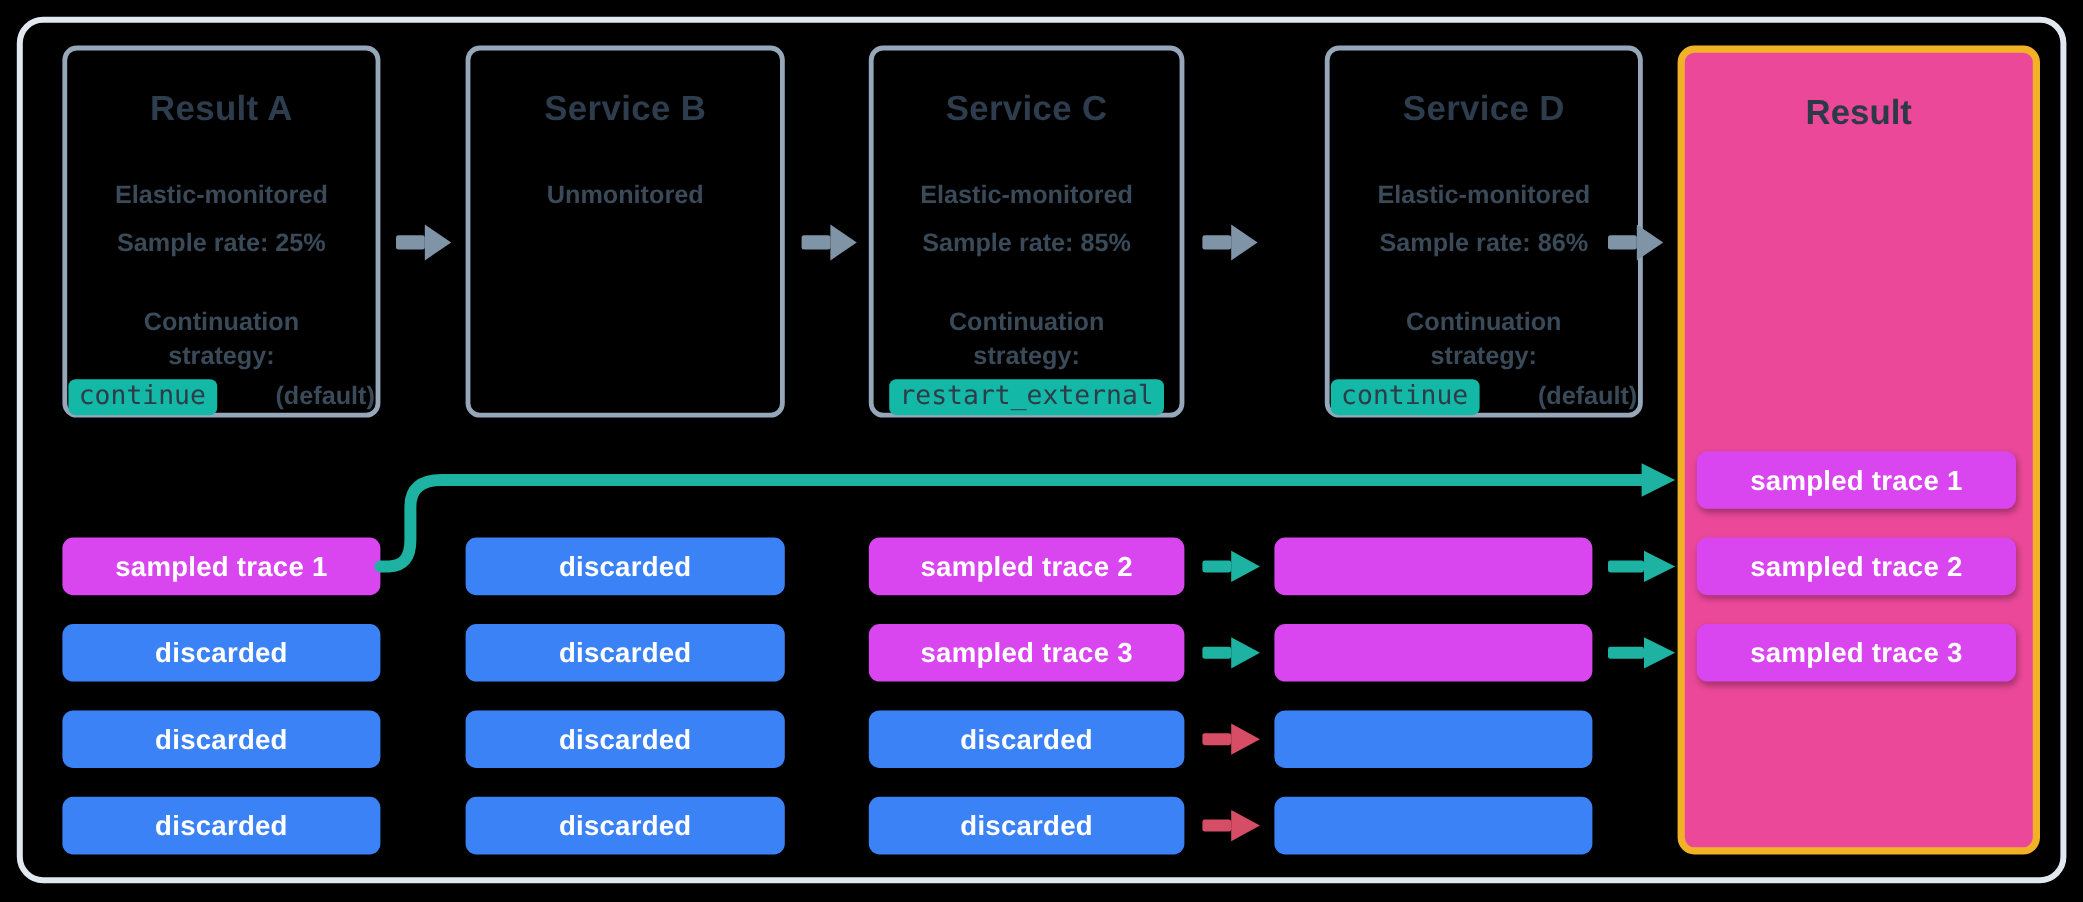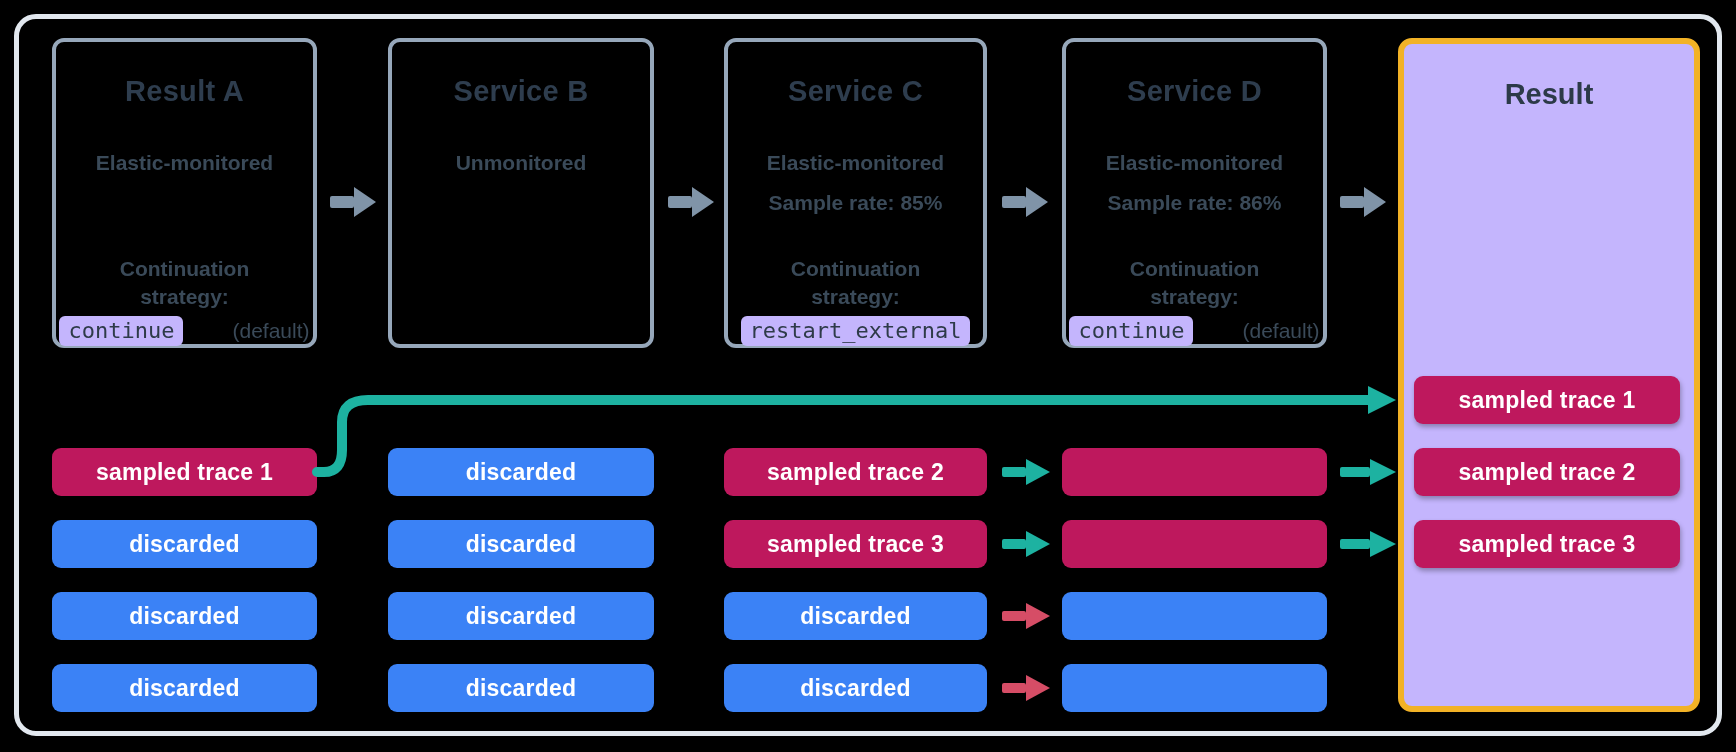--- a/index.html
+++ b/index.html
@@ -27,42 +27,42 @@
   }
   .svc-sub{top:85px;margin-top:23px;}
   .svc-rate{top:148px;}
   .svc-cont1{top:214px;}
   .svc-cont2{top:242px;}
   .svc-strategy{
     position:absolute;top:275px;left:0;width:100%;height:28px;
     display:flex;align-items:center;justify-content:center;gap:8px;
   }
   .code-chip{
-    background:#c4b5fd;color:#2E3B49;border-radius:6px;
+    background:#14b8a6;color:#2E3B49;border-radius:6px;
     font-family:"DejaVu Sans Mono","Liberation Mono",monospace;
     font-size:22px;line-height:28px;padding:1px 9px;white-space:nowrap;
   }
-  .svc-note{font-size:21px;font-weight:normal;color:#3A4A59;white-space:nowrap;margin-left:41px;}
+  .svc-note{font-size:21px;font-weight:bold;color:#3A4A59;white-space:nowrap;margin-left:41px;}
   
   .result-box{
     position:absolute;left:1398px;top:38px;width:302px;height:674px;
-    background:#c4b5fd;border:6px solid #F2B226;border-radius:14px;box-sizing:border-box;
+    background:#ec4899;border:6px solid #F2B226;border-radius:14px;box-sizing:border-box;
   }
   .result-title{
     position:absolute;top:33px;left:0;width:100%;text-align:center;
     font-size:29px;font-weight:bold;color:#2C3A48;line-height:34px;
   }
   
   .trace-chip{
     position:absolute;height:48px;border-radius:9px;box-sizing:border-box;
     display:flex;align-items:center;justify-content:center;
     color:#FFFFFF;font-size:23px;font-weight:bold;letter-spacing:.2px;
     box-shadow:1px 3px 5px rgba(0,0,0,0.30);
   }
-  .trace-chip[data-kind="sampled"]{background:#be185d;}
+  .trace-chip[data-kind="sampled"]{background:#d946ef;}
   .trace-chip[data-kind="discarded"]{background:#3b82f6;}
   .col-a{left:52px;width:265px;}
   .col-b{left:388px;width:266px;}
   .col-c{left:724px;width:263px;}
   .col-d{left:1062px;width:265px;}
   .col-r{left:1414px;width:266px;}
   .row-1{top:448px;} .row-2{top:520px;} .row-3{top:592px;} .row-4{top:664px;}
   .rrow-0{top:376px;} .rrow-1{top:448px;} .rrow-2{top:520px;}
   
   .arrows{position:absolute;left:0;top:0;pointer-events:none;}
@@ -74,20 +74,21 @@
 
   <div class="frame"></div>
 
   <div class="result-box">
     <div class="result-title">Result</div>
   </div>
 
   <div class="svc-box" style="left:52px;width:265px;">
     <div class="svc-title">Result A</div>
     <div class="svc-line svc-sub">Elastic-monitored</div>
+    <div class="svc-line svc-rate">Sample rate: 25%</div>
     <div class="svc-line svc-cont1">Continuation</div>
     <div class="svc-line svc-cont2">strategy:</div>
     <div class="svc-strategy">
       <span class="code-chip">continue</span>
       <span class="svc-note">(default)</span>
     </div>
   </div>
 
   <div class="svc-box" style="left:388px;width:266px;">
     <div class="svc-title">Service B</div>
@@ -98,21 +99,21 @@
     <div class="svc-title">Service C</div>
     <div class="svc-line svc-sub">Elastic-monitored</div>
     <div class="svc-line svc-rate">Sample rate: 85%</div>
     <div class="svc-line svc-cont1">Continuation</div>
     <div class="svc-line svc-cont2">strategy:</div>
     <div class="svc-strategy">
       <span class="code-chip">restart_external</span>
     </div>
   </div>
 
-  <div class="svc-box" style="left:1062px;width:265px;">
+  <div class="svc-box" style="left:1104px;width:265px;">
     <div class="svc-title">Service D</div>
     <div class="svc-line svc-sub">Elastic-monitored</div>
     <div class="svc-line svc-rate">Sample rate: 86%</div>
     <div class="svc-line svc-cont1">Continuation</div>
     <div class="svc-line svc-cont2">strategy:</div>
     <div class="svc-strategy">
       <span class="code-chip">continue</span>
       <span class="svc-note">(default)</span>
     </div>
   </div>

